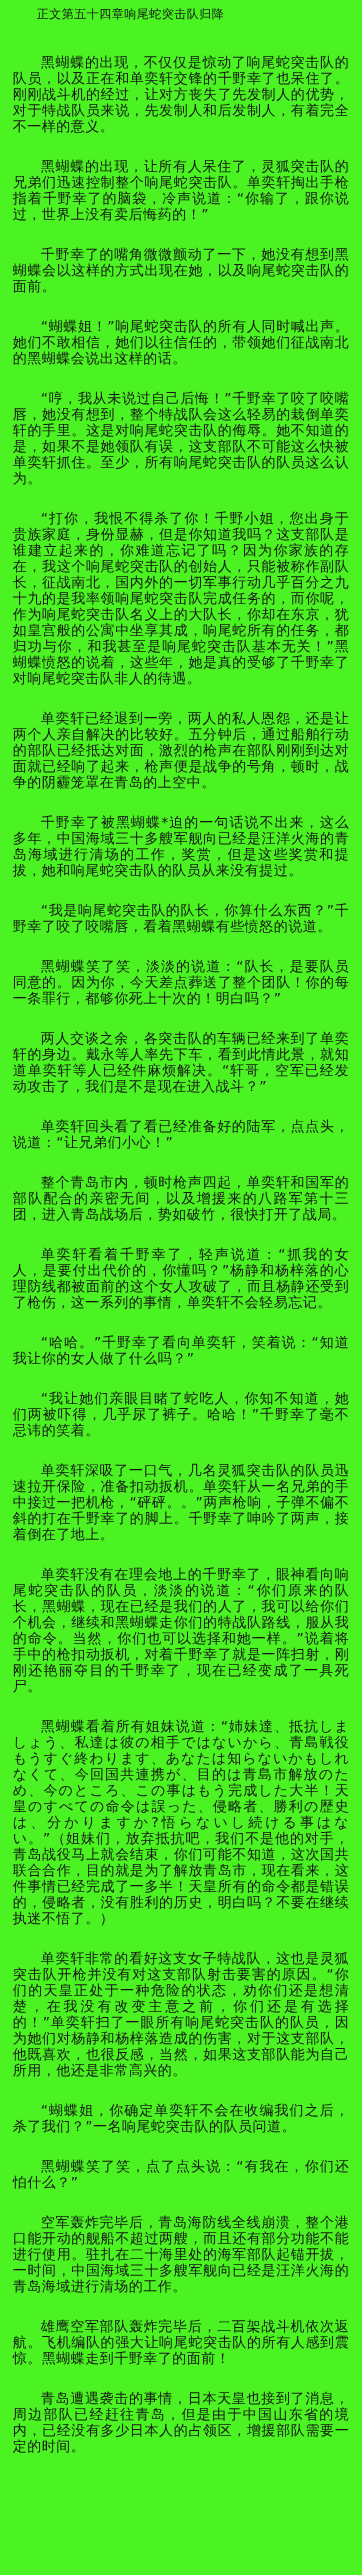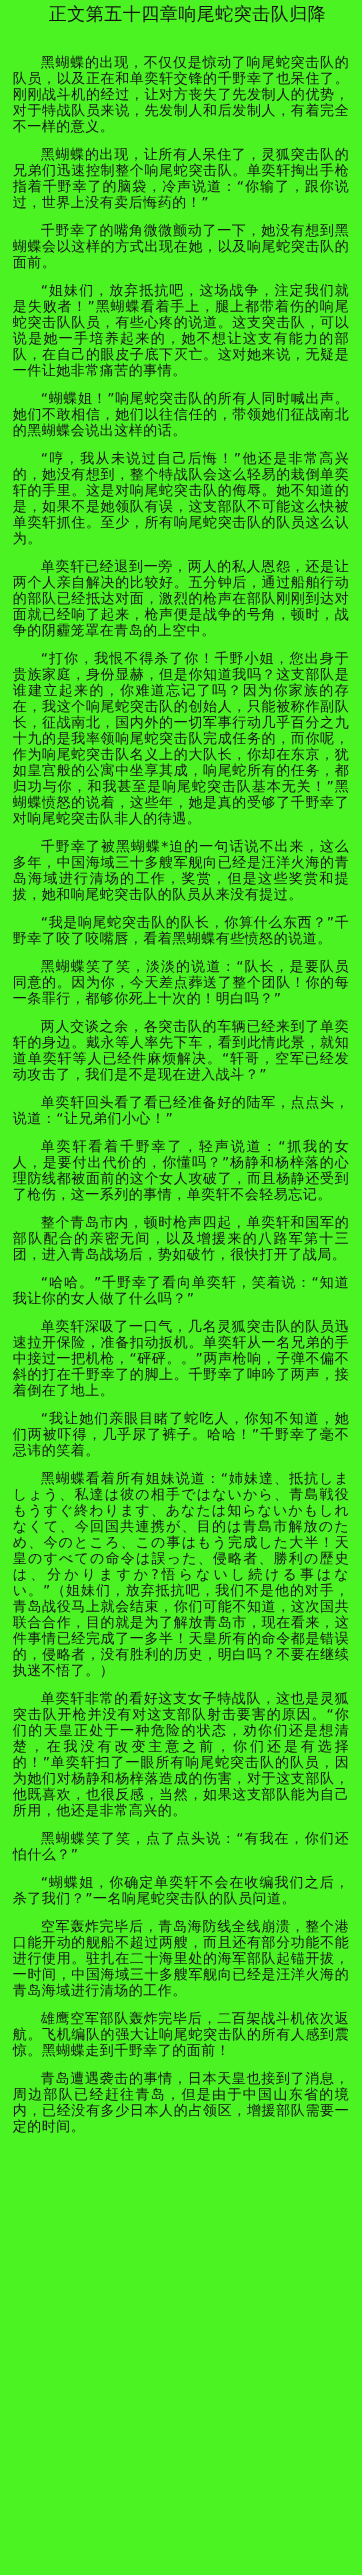--- a/index.html
+++ b/index.html
@@ -18,56 +18,56 @@
     font-size: 14px;
     line-height: 16px;
     letter-spacing: 0.5px;
     text-align: justify;
     color: #151515;
   }
   .chapter-title {
     text-indent: 2em;
     margin: 0 0 32px 0;
     font-weight: normal;
-    font-size: 18px;
+    font-size: 12px;
   }
   .para {
     text-indent: 2em;
-    margin: 12px 0;
+    margin: 24px 0;
   }
   .para:last-child {
     margin-bottom: 0;
   }
 </style>
 </head>
 <body style="background: rgb(74, 243, 33);">
 
 <div class="page" style="color: rgb(21, 21, 21);">
   <h1 class="chapter-title">正文第五十四章响尾蛇突击队归降</h1>
   <div id="paragraphs">
       <p class="para">黑蝴蝶的出现，不仅仅是惊动了响尾蛇突击队的队员，以及正在和单奕轩交锋的千野幸了也呆住了。刚刚战斗机的经过，让对方丧失了先发制人的优势，对于特战队员来说，先发制人和后发制人，有着完全不一样的意义。</p>
       <p class="para">黑蝴蝶的出现，让所有人呆住了，灵狐突击队的兄弟们迅速控制整个响尾蛇突击队。单奕轩掏出手枪指着千野幸了的脑袋，冷声说道：“你输了，跟你说过，世界上没有卖后悔药的！”</p>
       <p class="para">千野幸了的嘴角微微颤动了一下，她没有想到黑蝴蝶会以这样的方式出现在她，以及响尾蛇突击队的面前。</p>
-      <p class="para">“姐妹们，放弃抵抗吧，这场战争，注定我们就是失败者！”黑蝴蝶看着手上，腿上都带着伤的响尾蛇突击队队员，有些心疼的说道。这支突击队，可以说是她一手培养起来的，她不想让这支有能力的部队，在自己的眼皮子底下灭亡。这对她来说，无疑是一件让她非常痛苦的事情。</p>
       <p class="para">“蝴蝶姐！”响尾蛇突击队的所有人同时喊出声。她们不敢相信，她们以往信任的，带领她们征战南北的黑蝴蝶会说出这样的话。</p>
-      <p class="para">“哼，我从未说过自己后悔！”他还是非常高兴的，她没有想到，整个特战队会这么轻易的栽倒单奕轩的手里。这是对响尾蛇突击队的侮辱。她不知道的是，如果不是她领队有误，这支部队不可能这么快被单奕轩抓住。至少，所有响尾蛇突击队的队员这么认为。</p>
+      <p class="para">“哼，我从未说过自己后悔！”千野幸了咬了咬嘴唇，她没有想到，整个特战队会这么轻易的栽倒单奕轩的手里。这是对响尾蛇突击队的侮辱。她不知道的是，如果不是她领队有误，这支部队不可能这么快被单奕轩抓住。至少，所有响尾蛇突击队的队员这么认为。</p>
+      <p class="para">“打你，我恨不得杀了你！千野小姐，您出身于贵族家庭，身份显赫，但是你知道我吗？这支部队是谁建立起来的，你难道忘记了吗？因为你家族的存在，我这个响尾蛇突击队的创始人，只能被称作副队长，征战南北，国内外的一切军事行动几乎百分之九十九的是我率领响尾蛇突击队完成任务的，而你呢，作为响尾蛇突击队名义上的大队长，你却在东京，犹如皇宫般的公寓中坐享其成，响尾蛇所有的任务，都归功与你，和我甚至是响尾蛇突击队基本无关！”黑蝴蝶愤怒的说着，这些年，她是真的受够了千野幸了对响尾蛇突击队非人的待遇。</p>
       <p class="para">单奕轩已经退到一旁，两人的私人恩怨，还是让两个人亲自解决的比较好。五分钟后，通过船舶行动的部队已经抵达对面，激烈的枪声在部队刚刚到达对面就已经响了起来，枪声便是战争的号角，顿时，战争的阴霾笼罩在青岛的上空中。</p>
-      <p class="para">“打你，我恨不得杀了你！千野小姐，您出身于贵族家庭，身份显赫，但是你知道我吗？这支部队是谁建立起来的，你难道忘记了吗？因为你家族的存在，我这个响尾蛇突击队的创始人，只能被称作副队长，征战南北，国内外的一切军事行动几乎百分之九十九的是我率领响尾蛇突击队完成任务的，而你呢，作为响尾蛇突击队名义上的大队长，你却在东京，犹如皇宫般的公寓中坐享其成，响尾蛇所有的任务，都归功与你，和我甚至是响尾蛇突击队基本无关！”黑蝴蝶愤怒的说着，这些年，她是真的受够了千野幸了对响尾蛇突击队非人的待遇。</p>
       <p class="para">千野幸了被黑蝴蝶*迫的一句话说不出来，这么多年，中国海域三十多艘军舰向已经是汪洋火海的青岛海域进行清场的工作，奖赏，但是这些奖赏和提拔，她和响尾蛇突击队的队员从来没有提过。</p>
       <p class="para">“我是响尾蛇突击队的队长，你算什么东西？”千野幸了咬了咬嘴唇，看着黑蝴蝶有些愤怒的说道。</p>
       <p class="para">黑蝴蝶笑了笑，淡淡的说道：“队长，是要队员同意的。因为你，今天差点葬送了整个团队！你的每一条罪行，都够你死上十次的！明白吗？”</p>
       <p class="para">两人交谈之余，各突击队的车辆已经来到了单奕轩的身边。戴永等人率先下车，看到此情此景，就知道单奕轩等人已经件麻烦解决。“轩哥，空军已经发动攻击了，我们是不是现在进入战斗？”</p>
       <p class="para">单奕轩回头看了看已经准备好的陆军，点点头，说道：“让兄弟们小心！”</p>
+      <p class="para">整个青岛市内，顿时枪声四起，单奕轩和国军的部队配合的亲密无间，以及增援来的八路军第十三团，进入青岛战场后，势如破竹，很快打开了战局。</p>
       <p class="para">单奕轩看着千野幸了，轻声说道：“抓我的女人，是要付出代价的，你懂吗？”杨静和杨梓落的心理防线都被面前的这个女人攻破了，而且杨静还受到了枪伤，这一系列的事情，单奕轩不会轻易忘记。</p>
-      <p class="para">整个青岛市内，顿时枪声四起，单奕轩和国军的部队配合的亲密无间，以及增援来的八路军第十三团，进入青岛战场后，势如破竹，很快打开了战局。</p>
       <p class="para">“哈哈。”千野幸了看向单奕轩，笑着说：“知道我让你的女人做了什么吗？”</p>
+      <p class="para">“我让她们亲眼目睹了蛇吃人，你知不知道，她们两被吓得，几乎尿了裤子。哈哈！”千野幸了毫不忌讳的笑着。</p>
       <p class="para">单奕轩深吸了一口气，几名灵狐突击队的队员迅速拉开保险，准备扣动扳机。单奕轩从一名兄弟的手中接过一把机枪，“砰砰。。”两声枪响，子弹不偏不斜的打在千野幸了的脚上。千野幸了呻吟了两声，接着倒在了地上。</p>
-      <p class="para">“我让她们亲眼目睹了蛇吃人，你知不知道，她们两被吓得，几乎尿了裤子。哈哈！”千野幸了毫不忌讳的笑着。</p>
+      <p class="para">单奕轩没有在理会地上的千野幸了，眼神看向响尾蛇突击队的队员，淡淡的说道：“你们原来的队长，黑蝴蝶，现在已经是我们的人了，我可以给你们个机会，继续和黑蝴蝶走你们的特战队路线，服从我的命令。当然，你们也可以选择和她一样。”说着将手中的枪扣动扳机，对着千野幸了就是一阵扫射，刚刚还艳丽夺目的千野幸了，现在已经变成了一具死尸。</p>
       <p class="para">黑蝴蝶看着所有姐妹说道：“姉妹達、抵抗しましょう、私達は彼の相手ではないから、青島戦役もうすぐ終わります、あなたは知らないかもしれなくて、今回国共連携が、目的は青島市解放のため、今のところ、この事はもう完成した大半！天皇のすべての命令は誤った、侵略者、勝利の歴史は、分かりますか?悟らないし続ける事はない。”（姐妹们，放弃抵抗吧，我们不是他的对手，青岛战役马上就会结束，你们可能不知道，这次国共联合合作，目的就是为了解放青岛市，现在看来，这件事情已经完成了一多半！天皇所有的命令都是错误的，侵略者，没有胜利的历史，明白吗？不要在继续执迷不悟了。）</p>
       <p class="para">单奕轩非常的看好这支女子特战队，这也是灵狐突击队开枪并没有对这支部队射击要害的原因。“你们的天皇正处于一种危险的状态，劝你们还是想清楚，在我没有改变主意之前，你们还是有选择的！”单奕轩扫了一眼所有响尾蛇突击队的队员，因为她们对杨静和杨梓落造成的伤害，对于这支部队，他既喜欢，也很反感，当然，如果这支部队能为自己所用，他还是非常高兴的。</p>
+      <p class="para">“蝴蝶姐，你确定单奕轩不会在收编我们之后，杀了我们？”一名响尾蛇突击队的队员问道。</p>
       <p class="para">黑蝴蝶笑了笑，点了点头说：“有我在，你们还怕什么？”</p>
-      <p class="para">“蝴蝶姐，你确定单奕轩不会在收编我们之后，杀了我们？”一名响尾蛇突击队的队员问道。</p>
       <p class="para">空军轰炸完毕后，青岛海防线全线崩溃，整个港口能开动的舰船不超过两艘，而且还有部分功能不能进行使用。驻扎在二十海里处的海军部队起锚开拔，一时间，中国海域三十多艘军舰向已经是汪洋火海的青岛海域进行清场的工作。</p>
       <p class="para">雄鹰空军部队轰炸完毕后，二百架战斗机依次返航。飞机编队的强大让响尾蛇突击队的所有人感到震惊。黑蝴蝶走到千野幸了的面前！</p>
       <p class="para">青岛遭遇袭击的事情，日本天皇也接到了消息，周边部队已经赶往青岛，但是由于中国山东省的境内，已经没有多少日本人的占领区，增援部队需要一定的时间。</p>
     </div>
 </div>
 
 
 </body></html>

